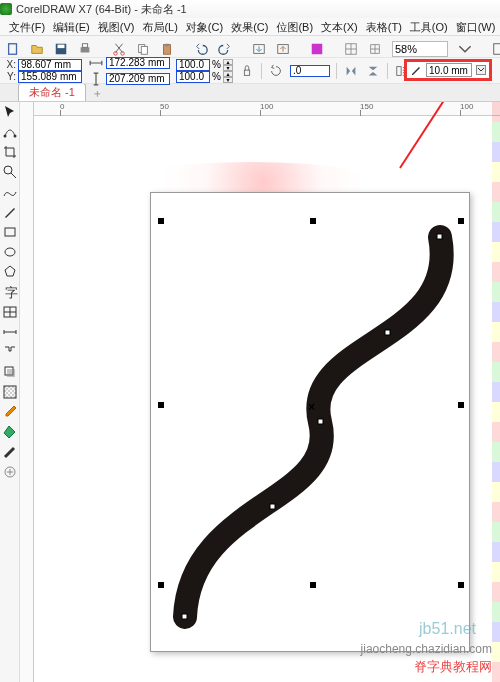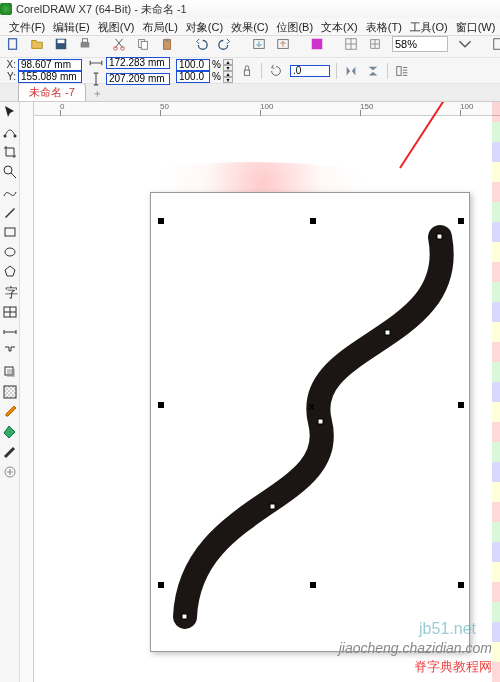--- a/index.html
+++ b/index.html
@@ -1,21 +1,21 @@
 <!DOCTYPE html>
 <html><head>
 <meta charset="utf-8">
 <style>
 * { box-sizing: border-box; margin: 0; padding: 0; font-family: "Microsoft YaHei", Arial, sans-serif; }
 body { width: 500px; height: 682px; background: #fff; overflow: hidden; position: relative; font-size: 11px; }
 .titlebar { height: 18px; background: linear-gradient(#fff,#f4f4f4); display: flex; align-items: center; color: #333; font-size: 11px; }
 .titlebar .app-icon { width: 12px; height: 12px; background: radial-gradient(circle,#4a4,#171); border-radius: 2px; margin-right: 4px; }
 .menubar { height: 18px; background: #f8f8f8; border-bottom: 1px solid #ddd; display: flex; align-items: flex-end; padding-left: 6px; gap: 2px; font-size: 11px; color: #222; }
 .menubar span { padding: 0 3px; cursor: default; }
-.toolbar1 { height: 22px; background: #f6f6f6; border-bottom: 1px solid #e4e4e4; display: flex; align-items: flex-start; padding-left: 6px; gap: 10px; }
+.toolbar1 { height: 22px; background: #f6f6f6; border-bottom: 1px solid #e4e4e4; display: flex; align-items: flex-end; padding-left: 6px; gap: 10px; }
 .icon-btn { width: 16px; height: 16px; display: inline-flex; align-items: center; justify-content: center; }
 .icon-btn svg, .icon-generic { width: 14px; height: 14px; }
 .sep { width: 1px; height: 16px; background: #ccc; }
 .zoom-input { width: 56px; height: 16px; font-size: 11px; border: 1px solid #bbb; background: #fff; padding: 0 2px; }
 .propbar { height: 26px; background: #f6f6f6; border-bottom: 1px solid #e4e4e4; display: flex; align-items: center; padding-left: 6px; gap: 6px; font-size: 10px; position: relative; }
 .coord-block { display: flex; flex-direction: column; gap: 0; line-height: 11px; }
 .coord-row { display: flex; align-items: center; gap: 2px; }
 .coord-lbl { width: 10px; text-align: right; color: #333; }
 .val-input { width: 64px; height: 12px; font-size: 10px; border: 1px solid #1d4ed8; background: #fff; padding: 0 2px; }
 .val-input.small { width: 34px; }
@@ -40,21 +40,21 @@
 .curve { position: absolute; left: 140px; top: 120px; width: 300px; height: 420px; }
 .handle { position: absolute; width: 6px; height: 6px; background: #000; }
 .handle.h1 { left: 138px; top: 116px; } .handle.h2 { left: 290px; top: 116px; } .handle.h3 { left: 438px; top: 116px; }
 .handle.h4 { left: 138px; top: 300px; } .handle.h6 { left: 438px; top: 300px; }
 .handle.h7 { left: 138px; top: 480px; } .handle.h8 { left: 290px; top: 480px; } .handle.h9 { left: 438px; top: 480px; }
 .center-x { position: absolute; left: 288px; top: 298px; font-size: 12px; font-weight: bold; }
 .annotation { position: absolute; color: #e22; font-size: 20px; }
 .arrow-line { position: absolute; }
 .watermark1 { position: absolute; right: 24px; bottom: 44px; color: #5ab; font-size: 16px; opacity: .6; }
 .watermark2 { position: absolute; right: 8px; bottom: 6px; font-size: 13px; color: #ef4444; }
-.watermark3 { position: absolute; right: 8px; bottom: 26px; font-size: 14px; color: #888; font-style: italic; }
+.watermark3 { position: absolute; right: 8px; bottom: 26px; font-size: 12px; color: #888; }
 .ripple { position: absolute; left: 100px; top: 60px; width: 260px; height: 40px; background: radial-gradient(circle at 55% 50%, rgba(255,180,180,.7), rgba(255,220,220,.2) 40%, transparent 70%); border-radius: 50%; }
 .right-edge { position:absolute; right:0; top:0; width:8px; height:100%; background: repeating-linear-gradient(#f00 0,#f00 20px,#0c0 20px,#0c0 40px,#00f 40px,#00f 60px,#ff0 60px,#ff0 80px); opacity:.15;}
 </style>
 </head>
 <body>
 
 <div class="titlebar">
   <span class="app-icon"></span>
   <span>CorelDRAW X7 (64-Bit) - 未命名 -1</span>
 </div>
@@ -258,24 +258,35 @@
       </svg>
     </span>
   <span class="sep"></span>
   <span class="icon-btn">
       <svg viewBox="0 0 16 16">
         <rect x="2" y="3" width="5" height="10" fill="none" stroke="#666"></rect>
         <path d="M9 4h5M9 7h5M9 10h5M9 13h5" stroke="#666"></path>
       </svg>
     </span>
 
+  <div class="outline-box">
+    <span class="outline-icon"><svg viewBox="0 0 12 12">
+          <path d="M2 10L9 3l1 1-7 7H2z" fill="#333"></path>
+        </svg></span>
+    <input class="outline-input" value="10.0 mm" style="">
+    <span class="outline-dd">
+        <svg viewBox="0 0 8 8">
+          <path d="M1 2l3 3 3-3" fill="none" stroke="#333"></path>
+        </svg>
+      </span>
+  </div>
 </div>
 
 <div class="tabstrip">
-  <span class="tab">未命名 -7</span>
+  <span class="tab">未命名 -1</span>
   <span class="tab-plus">＋</span>
 </div>
 
 <div class="workspace">
   <div class="toolbox">
     <span class="tool">
         <svg viewBox="0 0 16 16">
           <path d="M3 2l3 11 2-4 4-2z" fill="#222"></path>
         </svg>
       </span>

